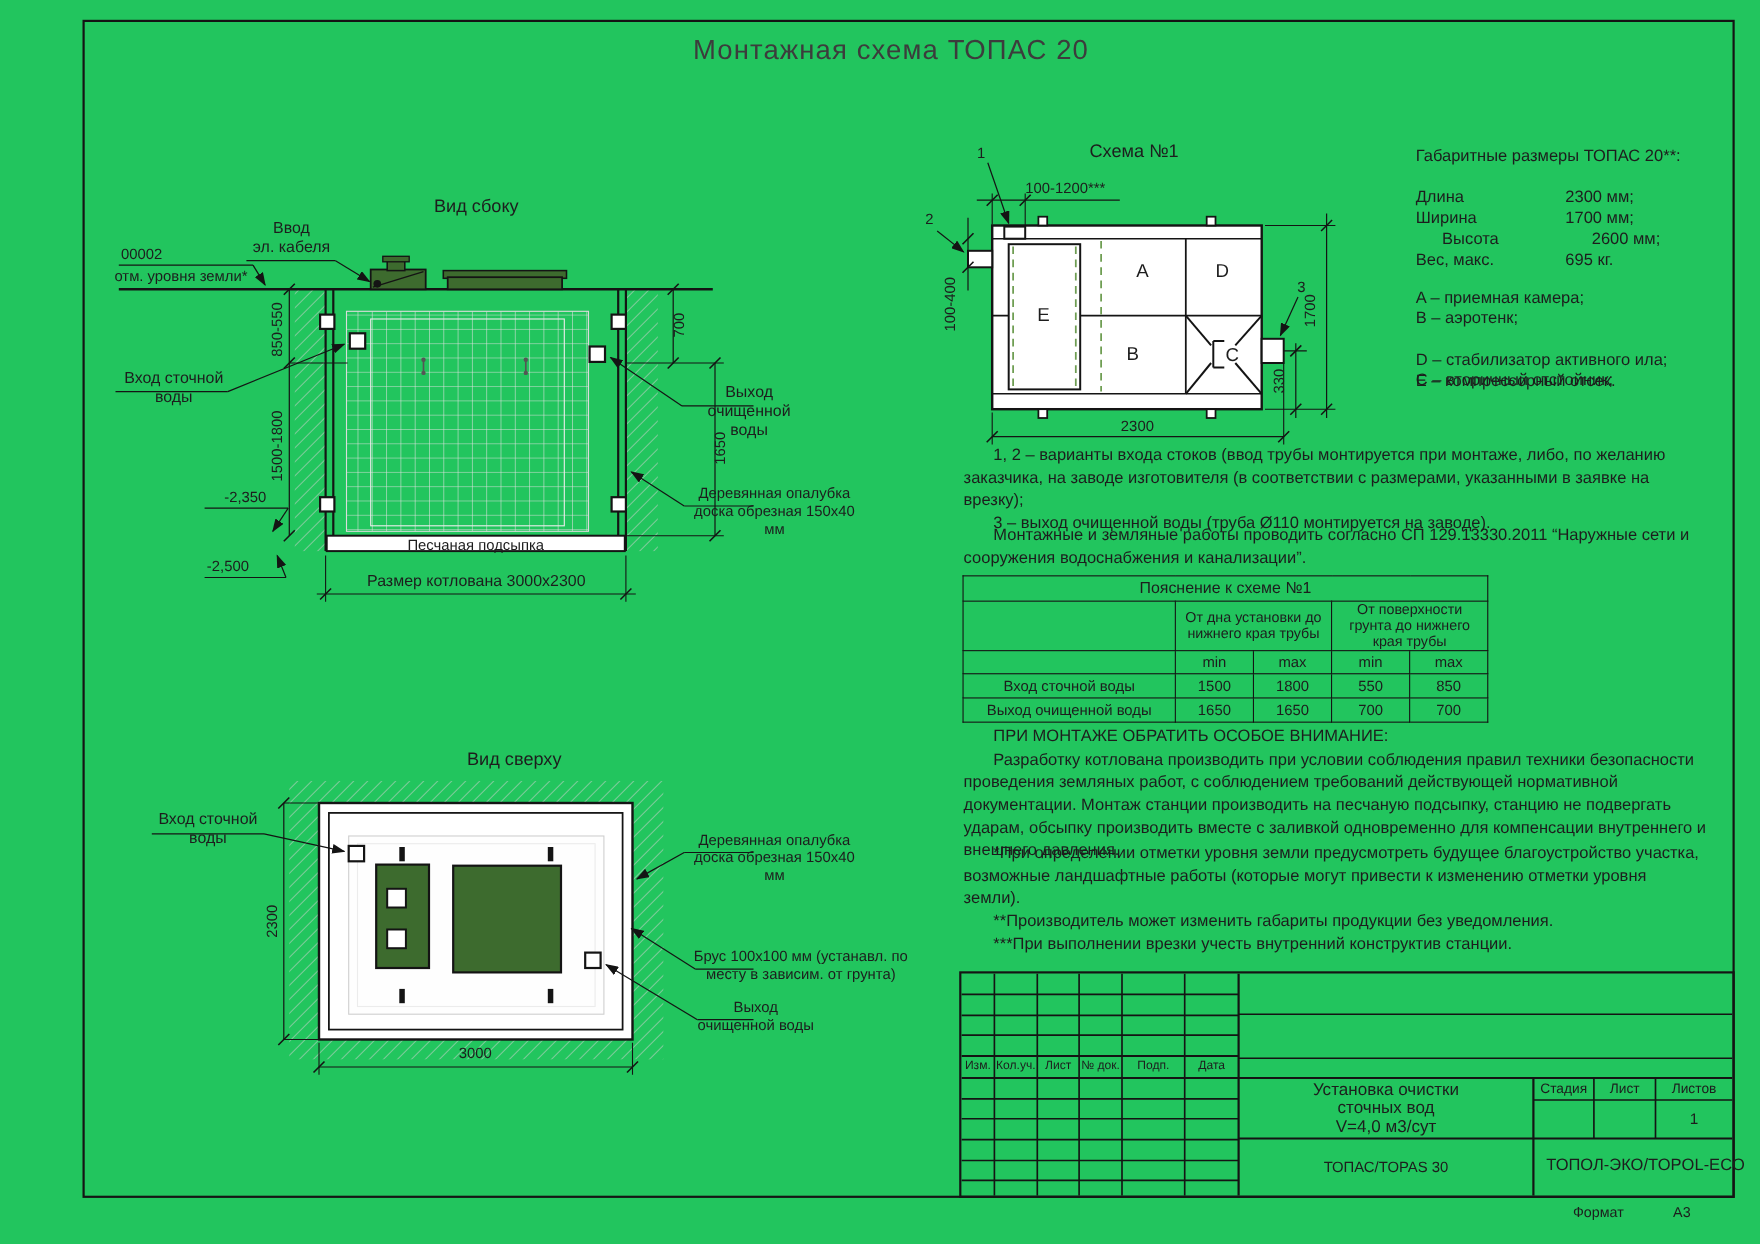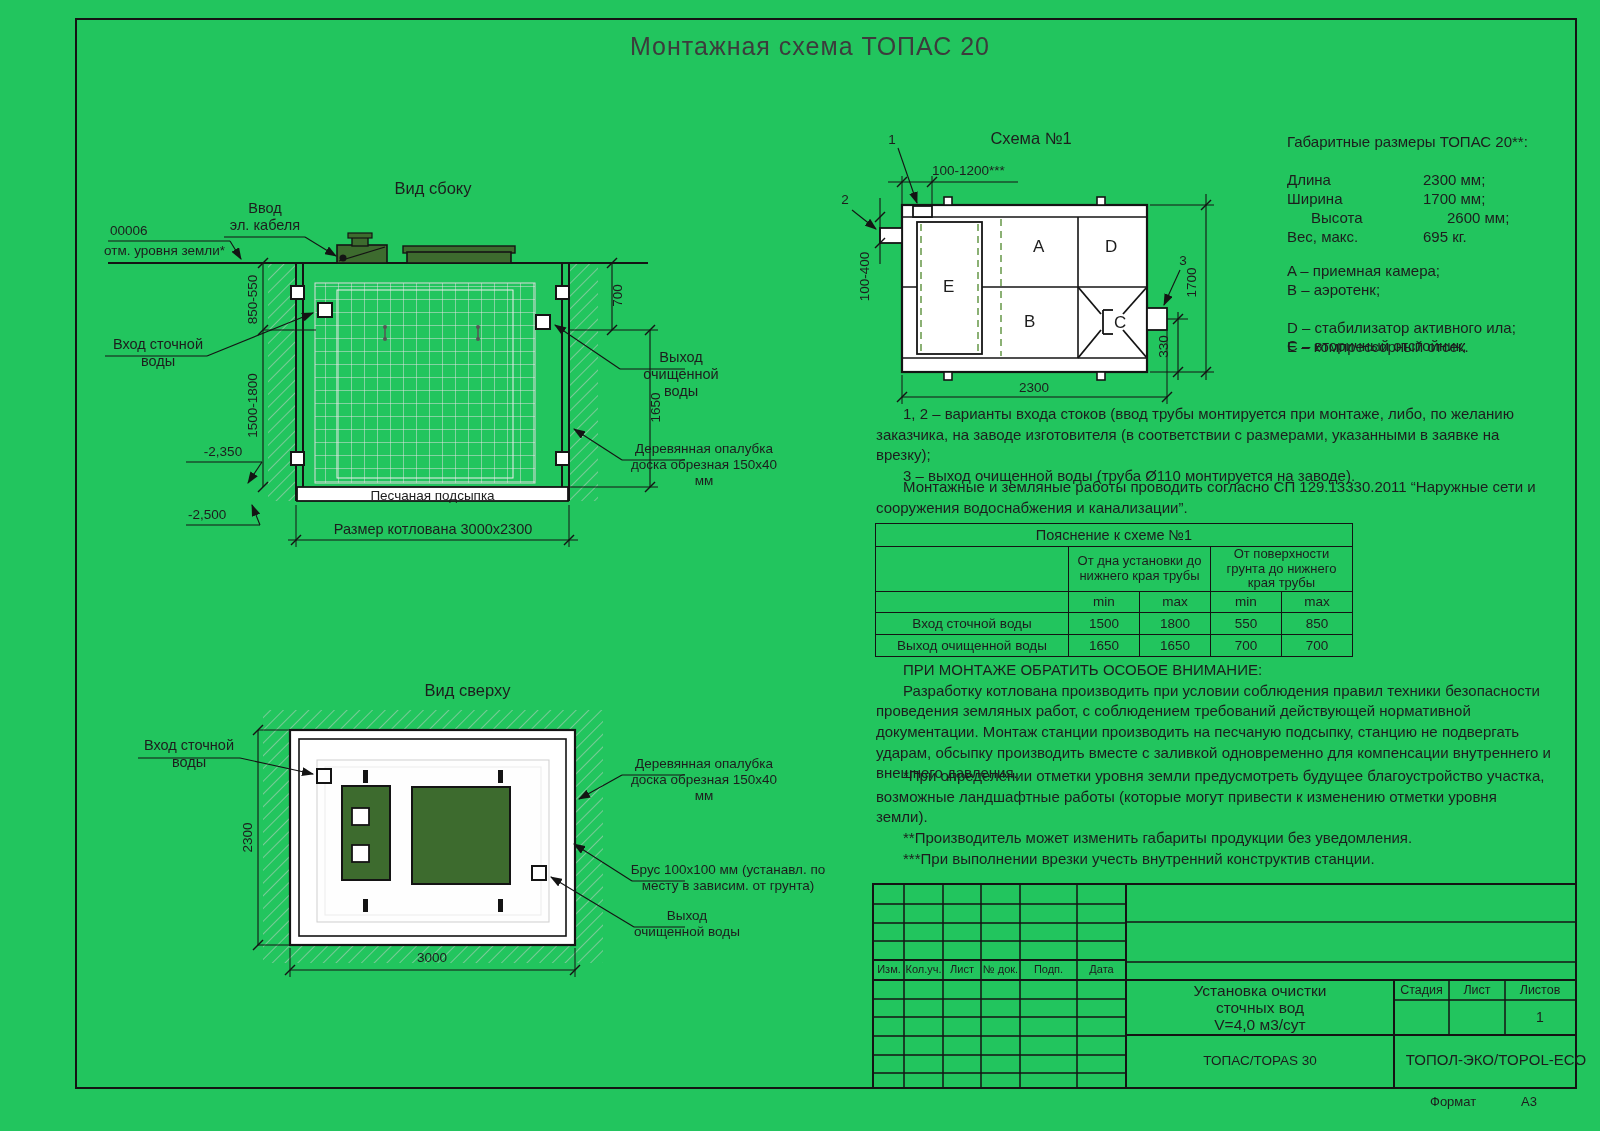--- a/index.html
+++ b/index.html
@@ -103,21 +103,21 @@
     <line x1="620" y1="369" x2="742" y2="369" stroke="#141414" stroke-width="1.1"></line>
     <line x1="620" y1="369" x2="555" y2="325" stroke="#141414" stroke-width="1.1" marker-end="url(#m1)"></line>
     <line x1="622" y1="460" x2="784" y2="460" stroke="#141414" stroke-width="1.1"></line>
     <line x1="622" y1="460" x2="574" y2="429" stroke="#141414" stroke-width="1.1" marker-end="url(#m1)"></line>
   </svg>
   <div class="abs vt" style="left:368px;top:179px;width:130px;">Вид сбоку</div>
   <div class="abs lbl" style="left:224px;top:200px;width:82px;">
     <div>Ввод</div>
     <div>эл. кабеля</div>
   </div>
-  <div class="abs dim" style="left:110px;top:223px;width:60px;text-align:left;">00006</div>
+  <div class="abs dim" style="left:110px;top:223px;width:60px;text-align:left;">00002</div>
   <div class="abs lbl13" style="left:104px;top:243px;width:140px;text-align:left;">отм. уровня земли*</div>
   <div class="abs lbl" style="left:108px;top:336px;width:100px;">
     <div>Вход сточной</div>
     <div>воды</div>
   </div>
   <div class="abs lbl" style="left:620px;top:349px;width:122px;">
     <div>Выход очищенной</div>
     <div>воды</div>
   </div>
   <div class="abs lbl13" style="left:620px;top:441px;width:168px;">

